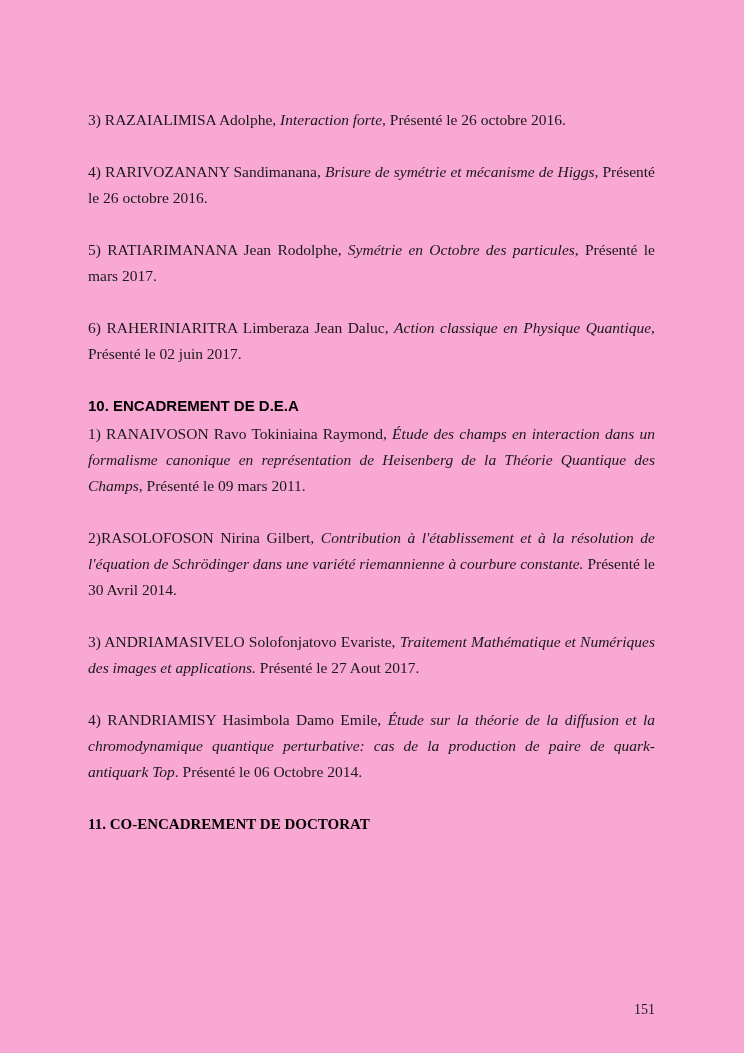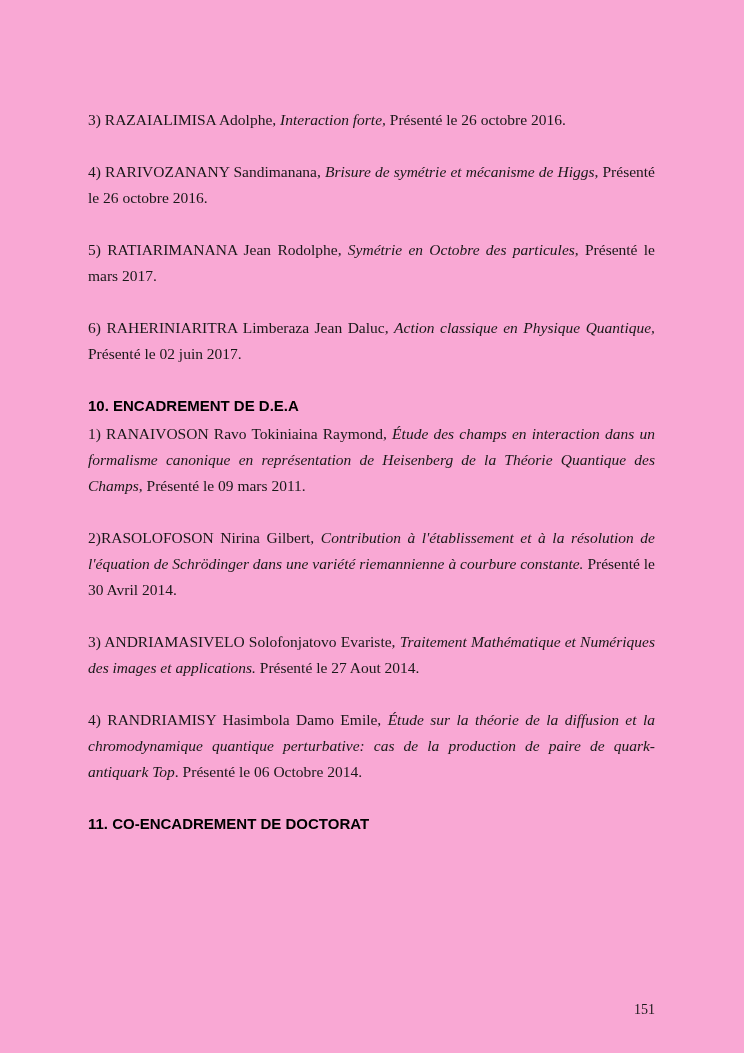--- a/index.html
+++ b/index.html
@@ -31,20 +31,21 @@
   h2.section-heading {
     font-family: "Liberation Sans", sans-serif;
     font-weight: bold;
     font-size: 15px;
     line-height: 26px;
     color: #000000;
     margin: 26px 0 2px 0;
   }
   h2.section-heading.gap-after {
     margin-bottom: 31px;
+    font-family: Liberation Serif, serif;
   }
   .page-number {
     position: absolute;
     top: 1002px;
     right: 89px;
     font-family: "Liberation Serif", serif;
     font-size: 14px;
     color: #181818;
     margin-left: 44px;
   }
@@ -62,21 +63,21 @@
     <p class="entry"><span>5) RATIARIMANANA Jean Rodolphe, </span><span class="ital">Symétrie en Octobre des particules</span><span>, Présenté le mars 2017.</span></p>
 
     <p class="entry"><span>6) RAHERINIARITRA Limberaza Jean Daluc, </span><span class="ital">Action classique en Physique Quantique,</span><span> Présenté le 02 juin 2017.</span></p>
 
     <h2 class="section-heading">10. ENCADREMENT DE D.E.A</h2>
 
     <p class="entry"><span>1) RANAIVOSON Ravo Tokiniaina Raymond, </span><span class="ital">Étude des champs en interaction dans un formalisme canonique en représentation de Heisenberg de la Théorie Quantique des Champs</span><span>, Présenté le 09 mars 2011.</span></p>
 
     <p class="entry"><span>2)RASOLOFOSON Nirina Gilbert</span><span class="ital">, Contribution à l'établissement et à la résolution de l'équation de Schrödinger dans une variété riemannienne à courbure constante.</span><span> Présenté le 30 Avril 2014.</span></p>
 
-    <p class="entry"><span>3) ANDRIAMASIVELO Solofonjatovo Evariste, </span><span class="ital">Traitement Mathématique et Numériques des images et applications.</span><span> Présenté le 27 Aout 2014.</span></p>
+    <p class="entry"><span>3) ANDRIAMASIVELO Solofonjatovo Evariste, </span><span class="ital">Traitement Mathématique et Numériques des images et applications.</span><span> Présenté le 27 Aout 2017.</span></p>
 
     <p class="entry"><span>4) RANDRIAMISY Hasimbola Damo Emile, </span><span class="ital">Étude sur la théorie de la diffusion et la chromodynamique quantique perturbative: cas de la production de paire de quark-antiquark Top</span><span>. Présenté le 06 Octobre 2014.</span></p>
 
     <h2 class="section-heading gap-after">11. CO-ENCADREMENT DE DOCTORAT</h2>
 
 
   </div>
 
   <div class="page-number">151</div>
 </div>

